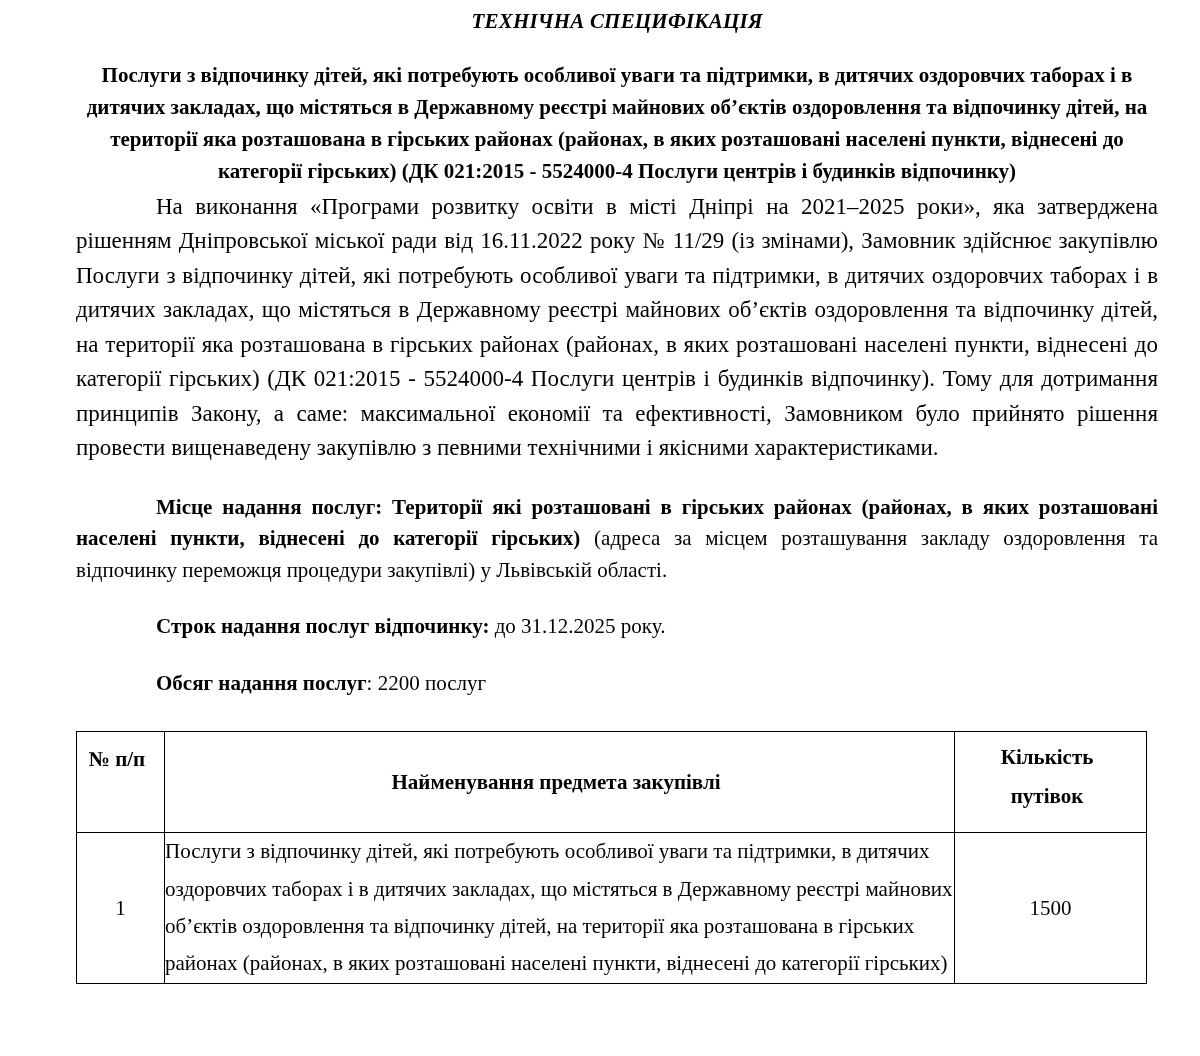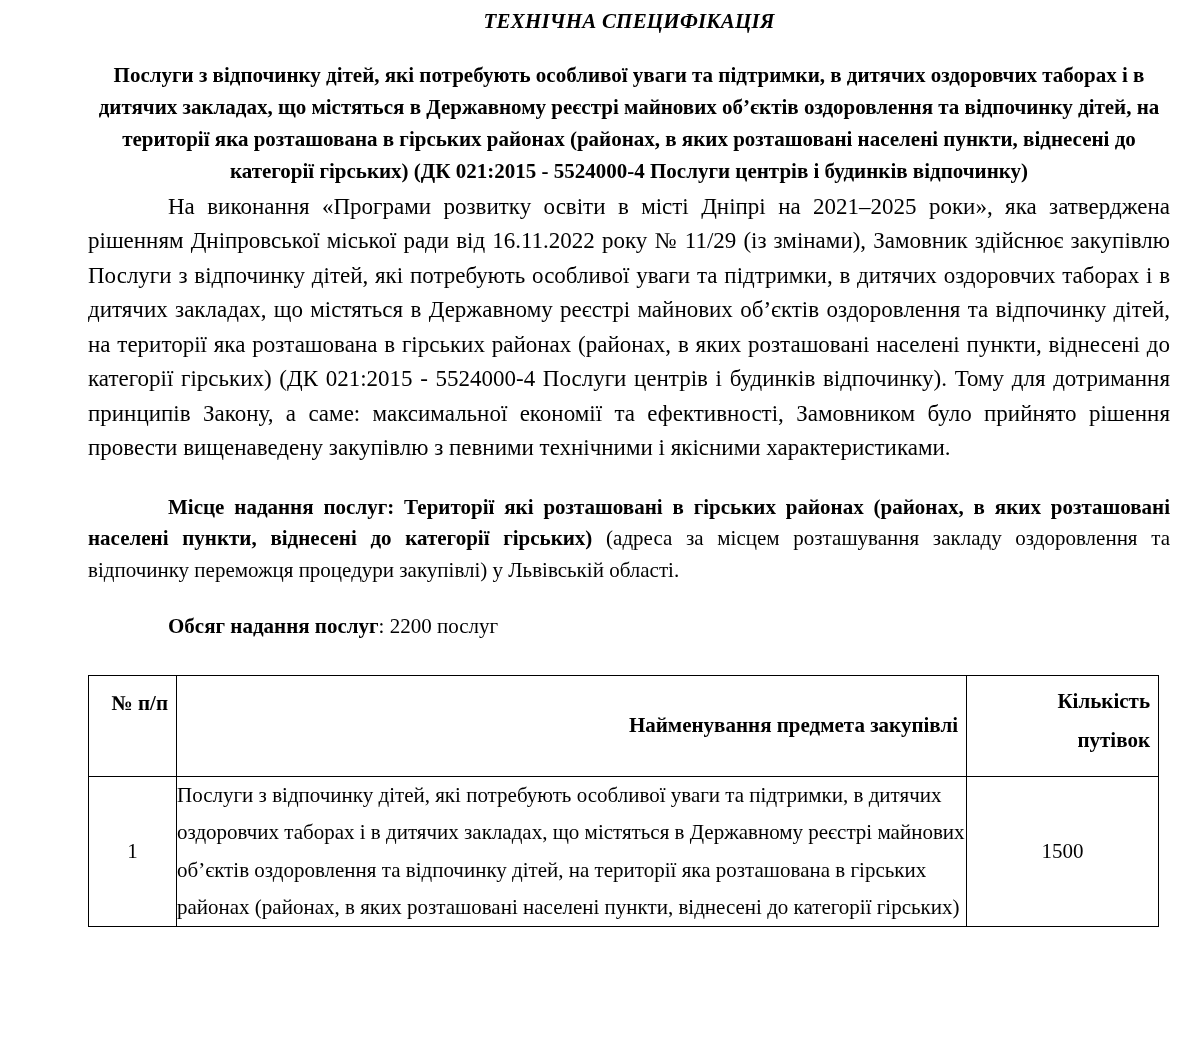--- a/index.html
+++ b/index.html
@@ -18,21 +18,21 @@
   .page {
     position: relative;
     width: 1200px;
     height: 1056px;
     box-sizing: border-box;
     padding: 0;
     overflow: hidden;
   }
   .content {
     position: absolute;
-    left: 88px;
+    left: 76px;
     top: 0;
     width: 1082px;
   }
 
   
   .doc-title {
     text-align: center;
     font-weight: bold;
     font-style: italic;
     font-size: 21px;
@@ -103,21 +103,21 @@
     font-size: 21px;
     padding: 0;
     vertical-align: middle;
   }
   .col-num    { width: 88px; }
   .col-name   { width: 790px; }
   .col-count  { width: 192px; }
 
   .proc-table thead th {
     font-weight: bold;
-    text-align: right;
+    text-align: center;
     line-height: 1.85;
     height: 92px;
     padding: 6px 8px 0 1px;
     vertical-align: top;
   }
   .proc-table thead th.th-num {
     padding-top: 8px;
   }
   .proc-table thead th.th-name {
     vertical-align: middle;
@@ -157,20 +157,23 @@
     <p class="subject-heading">Послуги з відпочинку дітей, які потребують особливої уваги та підтримки, в дитячих оздоровчих таборах і в дитячих закладах, що містяться в Державному реєстрі майнових об’єктів оздоровлення та відпочинку дітей, на території яка розташована в гірських районах (районах, в яких розташовані населені пункти, віднесені до категорії гірських) (ДК 021:2015 - 5524000-4 Послуги центрів і будинків відпочинку)</p>
 
     <div>
       <p class="body-para">На виконання «Програми розвитку освіти в місті Дніпрі на 2021–2025 роки», яка затверджена рішенням Дніпровської міської ради від 16.11.2022 року № 11/29 (із змінами), Замовник здійснює закупівлю  Послуги з відпочинку дітей, які потребують особливої уваги та підтримки, в дитячих оздоровчих таборах і в дитячих закладах, що містяться в Державному реєстрі майнових об’єктів оздоровлення та відпочинку дітей, на території яка розташована в гірських районах (районах, в яких розташовані населені пункти, віднесені до категорії гірських) (ДК 021:2015 - 5524000-4 Послуги центрів і будинків відпочинку). Тому для дотримання принципів Закону, а саме: максимальної економії та ефективності, Замовником було прийнято рішення провести вищенаведену закупівлю з певними технічними і якісними характеристиками.</p>
     </div>
 
     <p class="place-para">
       <b>Місце надання послуг: Території які розташовані в гірських районах (районах, в яких розташовані населені пункти, віднесені до категорії гірських)</b><span> (адреса за місцем розташування закладу оздоровлення та відпочинку переможця процедури закупівлі) у Львівській області.</span>
     </p>
 
+    <p class="simple-para">
+      <b>Строк надання послуг відпочинку:</b><span> до 31.12.2025 року.</span>
+    </p>
 
     <p class="simple-para">
       <b>Обсяг надання послуг</b><span>: 2200 послуг</span>
     </p>
 
     <table class="proc-table">
       <colgroup>
         <col class="col-num">
         <col class="col-name">
         <col class="col-count">

